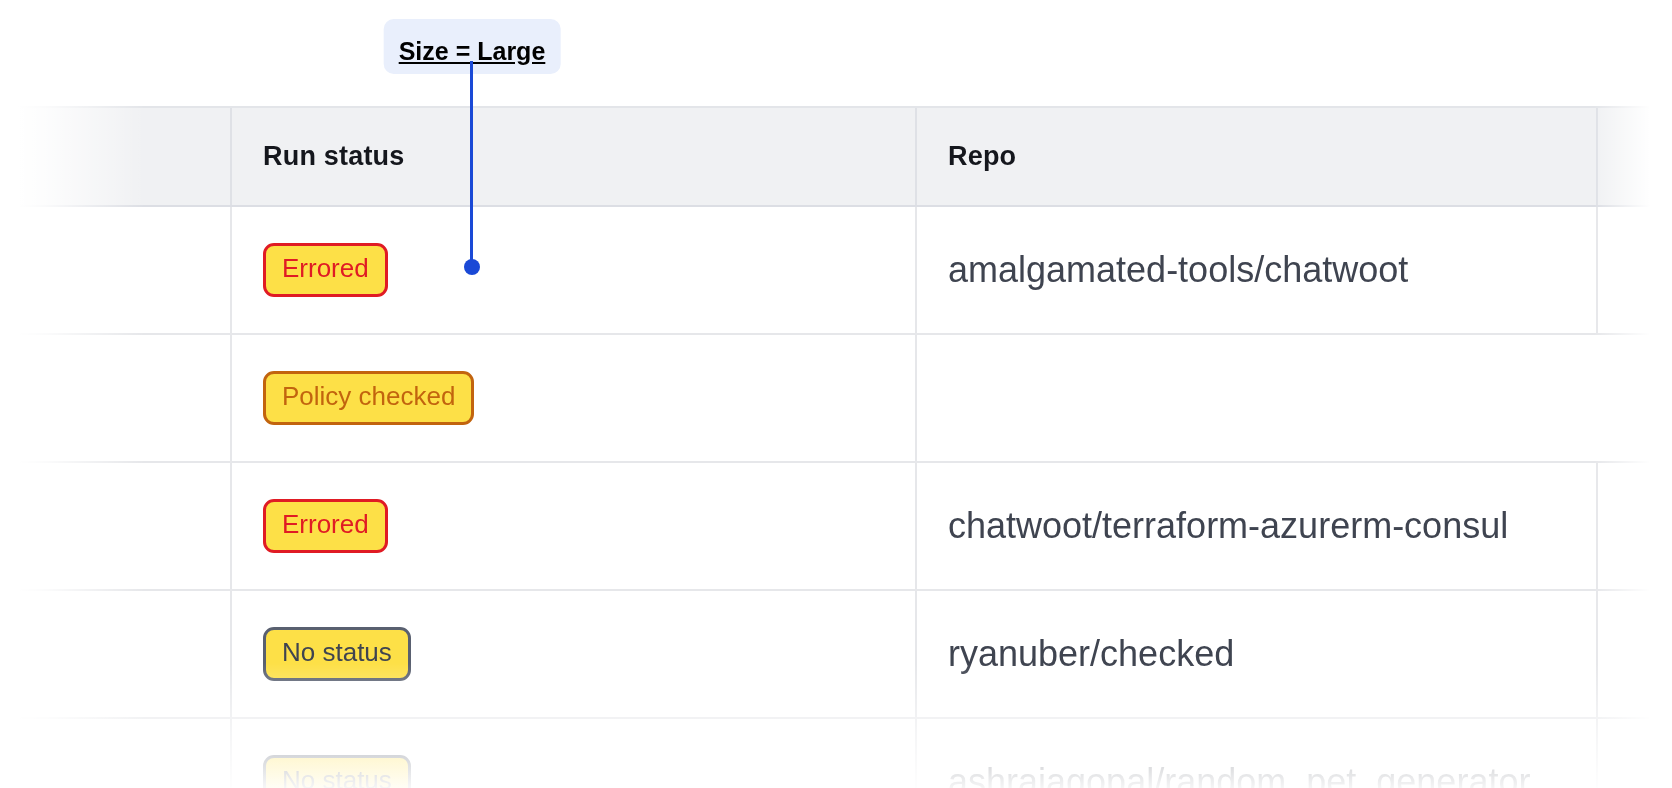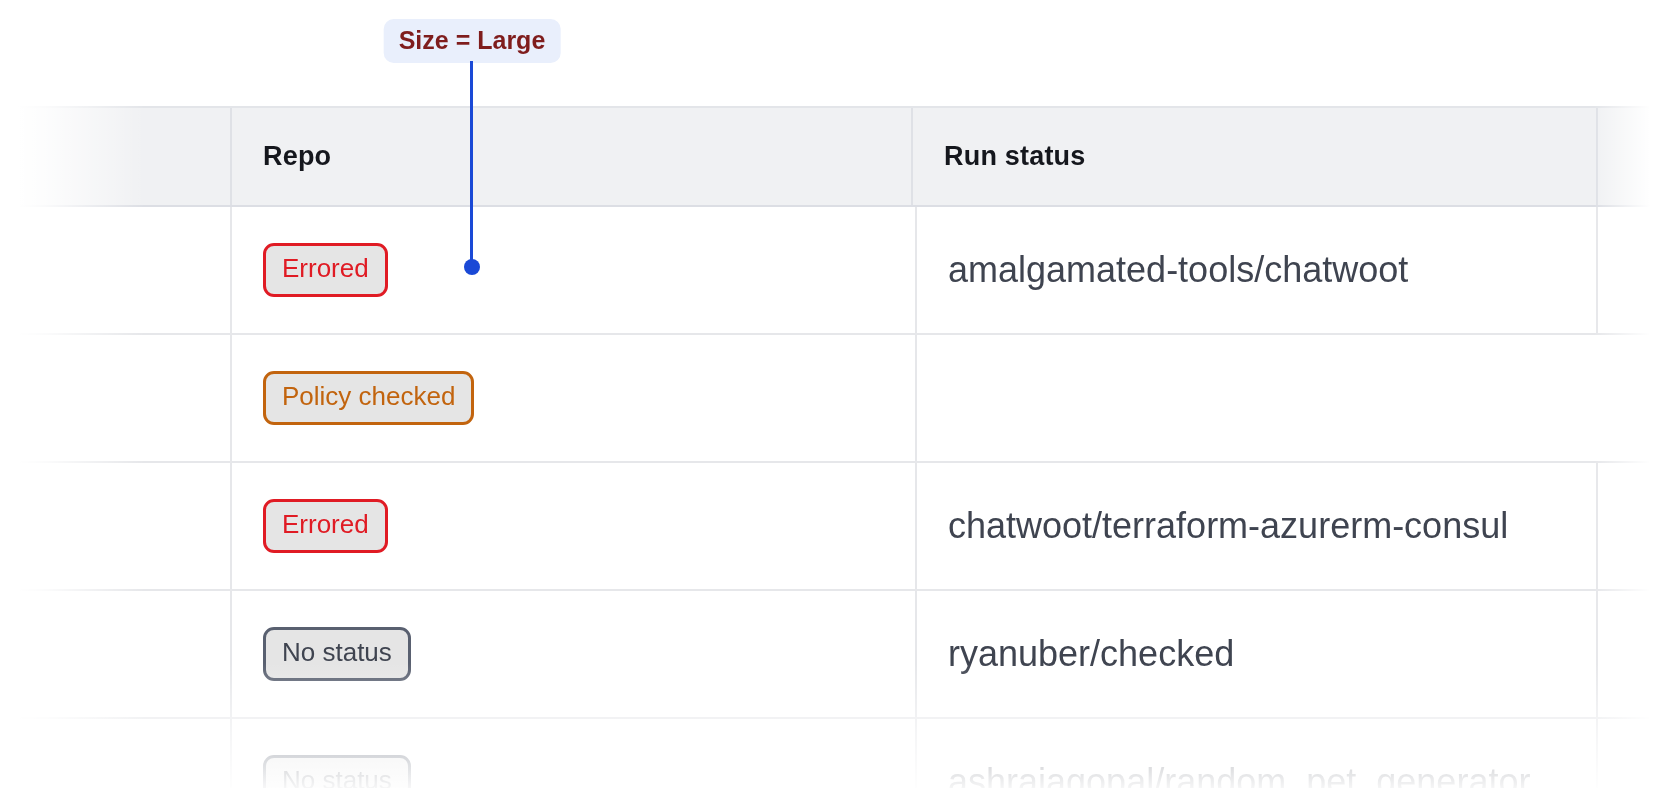--- a/index.html
+++ b/index.html
@@ -7,24 +7,24 @@
     width:1672px;height:788px;
     position:relative;overflow:hidden;
     background:#ffffff;
     font-family:"Liberation Sans", sans-serif;
     -webkit-font-smoothing:antialiased;
   }
 
   
   .anno-pill{
     position:absolute;top:19px;left:472px;transform:translateX(-50%);
-    background:#e9effc;color:#7f1d1d;
+    background:#e9effc;color:#000000;
     font-size:25px;font-weight:600;line-height:1;
-    padding:9px 15px 10px 15px;border-radius:10px;
-    white-space:nowrap;z-index:30;
+    padding:20px 15px 10px 15px;border-radius:10px;
+    white-space:nowrap;z-index:30;text-decoration:underline;
   }
   .anno-line{
     position:absolute;left:470px;top:61px;width:3px;height:199px;
     background:#1a49d6;z-index:30;
   }
   .anno-dot{
     position:absolute;left:464px;top:259px;width:16px;height:16px;
     border-radius:50%;background:#1a49d6;z-index:30;
   }
 
@@ -51,21 +51,21 @@
     font-size:27px;font-weight:700;color:#15171d;letter-spacing:.2px;
   }
   .repo{
     font-size:36px;font-weight:400;color:#3f4450;white-space:nowrap;
   }
   .badge{
     display:inline-flex;align-items:center;
     border:3px solid;border-radius:11px;
     padding:7px 16px 9px 16px;
     font-size:26px;font-weight:500;line-height:1.2;white-space:nowrap;
-    background:#e5e5e5;
+    background:#fde047;
   }
 
   
   .fade{position:absolute;z-index:10;pointer-events:none;}
   .fade-left{
     left:0;top:0;width:145px;height:788px;
     background:linear-gradient(to right,#ffffff 0px,#ffffff 18px,rgba(255,255,255,.85) 45px,rgba(255,255,255,0) 145px);
   }
   .fade-right{
     right:0;top:0;width:78px;height:788px;
@@ -81,25 +81,25 @@
 
 <div class="anno-pill">
   <span>Size = Large</span>
 </div>
 <div class="anno-line"></div>
 <div class="anno-dot"></div>
 
 <div class="table">
   <div class="trow header">
     <div class="cell c0"></div>
+    <div class="cell c1">
+      <span class="hlabel">Run status</span>
+    </div>
     <div class="cell c2">
       <span class="hlabel">Repo</span>
-    </div>
-    <div class="cell c1">
-      <span class="hlabel">Run status</span>
     </div>
     <div class="cell c3"></div>
   </div>
   <div id="rows-container">
   <div class="trow body">
     <div class="cell c0"></div>
     <div class="cell c1">
       <span class="badge" style="color: rgb(224, 27, 36); border-color: rgb(224, 27, 36);">
         <span>Errored</span>
       </span>

